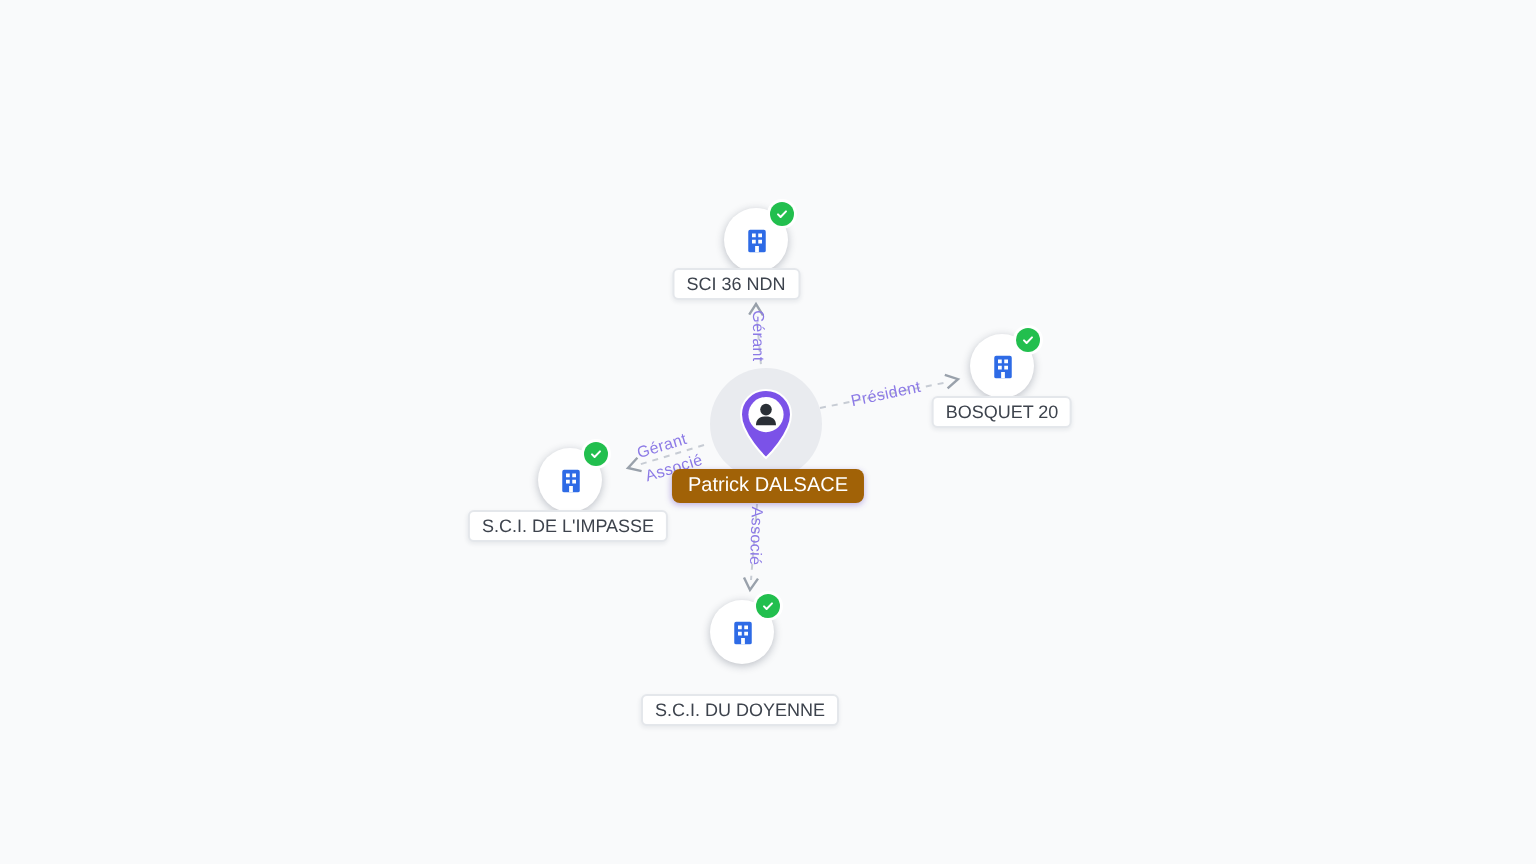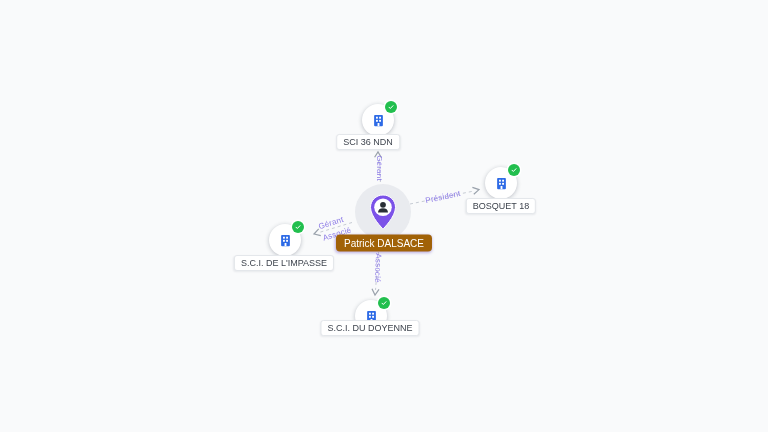--- a/index.html
+++ b/index.html
@@ -138,21 +138,21 @@
         <rect x="8" y="11" width="3" height="3" fill="#ffffff"></rect>
         <rect x="13" y="11" width="3" height="3" fill="#ffffff"></rect>
         <rect x="10.5" y="16" width="3" height="5" fill="#ffffff"></rect>
       </svg>
       <span class="badge">
         <svg width="8" height="8" viewBox="0 0 16 16">
             <path d="M4 8.4l2.6 2.6 5.4-5.6" stroke="#ffffff" stroke-width="2" fill="none" stroke-linecap="round" stroke-linejoin="round"></path>
           </svg>
       </span>
     </div>
-    <div class="node-label" style="left:501px; top:206px;">BOSQUET 18</div>
+    <div class="node-label" style="left:501px; top:206px;">BOSQUET 20</div>
   </div>
 
   <div>
     <div class="company-circle" style="left:285px; top:240px;">
       <svg width="15" height="15" viewBox="0 0 24 24">
         <rect x="5" y="3" width="14" height="18" rx="1.5" fill="#2e6be6"></rect>
         <rect x="8" y="6" width="3" height="3" fill="#ffffff"></rect>
         <rect x="13" y="6" width="3" height="3" fill="#ffffff"></rect>
         <rect x="8" y="11" width="3" height="3" fill="#ffffff"></rect>
         <rect x="13" y="11" width="3" height="3" fill="#ffffff"></rect>
@@ -176,21 +176,21 @@
         <rect x="8" y="11" width="3" height="3" fill="#ffffff"></rect>
         <rect x="13" y="11" width="3" height="3" fill="#ffffff"></rect>
         <rect x="10.5" y="16" width="3" height="5" fill="#ffffff"></rect>
       </svg>
       <span class="badge">
         <svg width="8" height="8" viewBox="0 0 16 16">
             <path d="M4 8.4l2.6 2.6 5.4-5.6" stroke="#ffffff" stroke-width="2" fill="none" stroke-linecap="round" stroke-linejoin="round"></path>
           </svg>
       </span>
     </div>
-    <div class="node-label" style="left:370px; top:328px;">S.C.I. DU DOYENNE</div>
+    <div class="node-label" style="left:370px; top:355px;">S.C.I. DU DOYENNE</div>
   </div>
 
   <div>
     <div class="center-halo"></div>
     <svg class="pin" width="28" height="36" viewBox="0 0 28 36">
       <path d="M14 1 C7 1 1.5 6.5 1.5 13.3 C1.5 23 14 35 14 35 C14 35 26.5 23 26.5 13.3 C26.5 6.5 21 1 14 1 Z" fill="#7b52e8" stroke="#ffffff" stroke-width="1"></path>
       <circle cx="14" cy="13.3" r="8.8" fill="#ffffff"></circle>
       <circle cx="14" cy="10.8" r="2.9" fill="#2a2f36"></circle>
       <path d="M9 18.6 C9 15.5 11 14.2 14 14.2 C17 14.2 19 15.5 19 18.6 L9 18.6 Z" fill="#2a2f36"></path>
     </svg>

